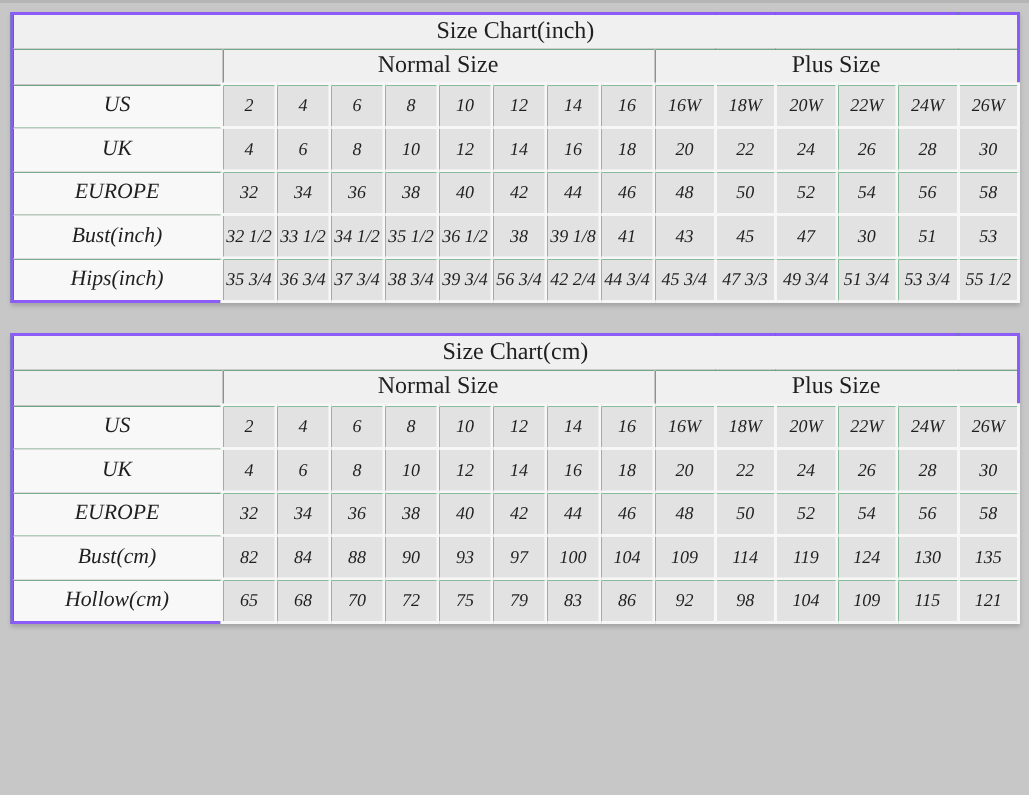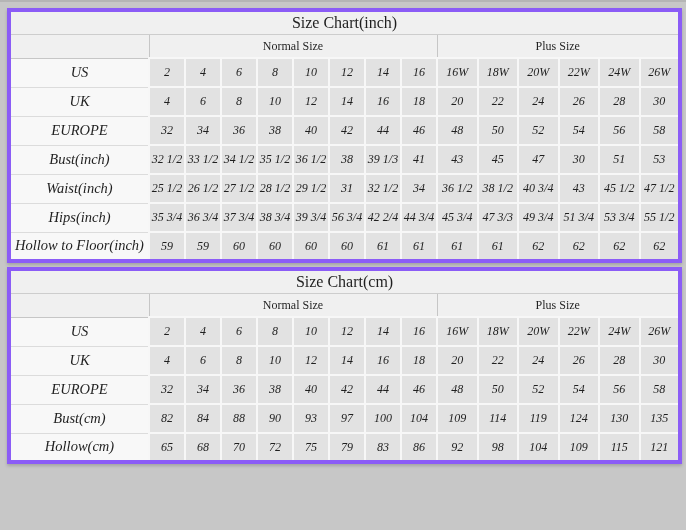--- a/index.html
+++ b/index.html
@@ -17,27 +17,27 @@
     overflow: hidden;
   }
   .top-edge {
     height: 2px;
     background: #b5b5b5;
   }
   .table-wrap {
     margin: 6px 7px 0 7px;
   }
   .table-wrap.second {
-    margin-top: 4px;
+    margin-top: 20px;
   }
   table.size-table {
     table-layout: fixed;
     width: 671px;
     border-collapse: collapse;
-    border: 4px solid #8b5cf6;
+    border: 2px solid #8b5cf6;
     background: #15803d;
     box-shadow: 0 2px 3px rgba(0,0,0,0.18);
   }
   col.c-label { width: 140px; }
   col.c-n { width: 36px; }
   col.c-p { width: 40.5px; }
 
   td, th {
     padding: 0;
     white-space: nowrap;
@@ -48,21 +48,21 @@
   }
   tr.title-row td {
     height: 22px;
     background: #f0f0f0;
     font-size: 16px;
     border-bottom: 1px solid #cdcdcd;
   }
   tr.group-row td {
     height: 22px;
     background: #f0f0f0;
-    font-size: 12px;
+    font-size: 16px;
     border: 1px solid #c6c6c6;
   }
   tr.group-row td.corner-cell {
     background: #f0f0f0;
   }
   tr.data-row {
     height: 29px;
     font-style: italic;
   }
   th.label-cell {
@@ -165,80 +165,46 @@
             <td class="value-cell">58</td>
           </tr>
           <tr class="data-row">
             <th class="label-cell">Bust(inch)</th>
             <td class="value-cell">32 1/2</td>
             <td class="value-cell">33 1/2</td>
             <td class="value-cell">34 1/2</td>
             <td class="value-cell">35 1/2</td>
             <td class="value-cell">36 1/2</td>
             <td class="value-cell">38</td>
-            <td class="value-cell">39 1/3</td>
+            <td class="value-cell">39 1/8</td>
             <td class="value-cell">41</td>
             <td class="value-cell">43</td>
             <td class="value-cell">45</td>
             <td class="value-cell">47</td>
             <td class="value-cell">30</td>
             <td class="value-cell">51</td>
             <td class="value-cell">53</td>
-          </tr>
-          <tr class="data-row">
-            <th class="label-cell">Waist(inch)</th>
-            <td class="value-cell">25 1/2</td>
-            <td class="value-cell">26 1/2</td>
-            <td class="value-cell">27 1/2</td>
-            <td class="value-cell">28 1/2</td>
-            <td class="value-cell">29 1/2</td>
-            <td class="value-cell">31</td>
-            <td class="value-cell">32 1/2</td>
-            <td class="value-cell">34</td>
-            <td class="value-cell">36 1/2</td>
-            <td class="value-cell">38 1/2</td>
-            <td class="value-cell">40 3/4</td>
-            <td class="value-cell">43</td>
-            <td class="value-cell">45 1/2</td>
-            <td class="value-cell">47 1/2</td>
           </tr>
           <tr class="data-row">
             <th class="label-cell">Hips(inch)</th>
             <td class="value-cell">35 3/4</td>
             <td class="value-cell">36 3/4</td>
             <td class="value-cell">37 3/4</td>
             <td class="value-cell">38 3/4</td>
             <td class="value-cell">39 3/4</td>
             <td class="value-cell">56 3/4</td>
             <td class="value-cell">42 2/4</td>
             <td class="value-cell">44 3/4</td>
             <td class="value-cell">45 3/4</td>
             <td class="value-cell">47 3/3</td>
             <td class="value-cell">49 3/4</td>
             <td class="value-cell">51 3/4</td>
             <td class="value-cell">53 3/4</td>
             <td class="value-cell">55 1/2</td>
           </tr>
-          <tr class="data-row">
-            <th class="label-cell">Hollow to Floor(inch)</th>
-            <td class="value-cell">59</td>
-            <td class="value-cell">59</td>
-            <td class="value-cell">60</td>
-            <td class="value-cell">60</td>
-            <td class="value-cell">60</td>
-            <td class="value-cell">60</td>
-            <td class="value-cell">61</td>
-            <td class="value-cell">61</td>
-            <td class="value-cell">61</td>
-            <td class="value-cell">61</td>
-            <td class="value-cell">62</td>
-            <td class="value-cell">62</td>
-            <td class="value-cell">62</td>
-            <td class="value-cell">62</td>
-          </tr>
         </tbody>
     </table>
   </div>
 
   <div class="table-wrap second">
     <table class="size-table">
       <colgroup>
         <col class="c-label">
         <col class="c-n">
           <col class="c-n">

